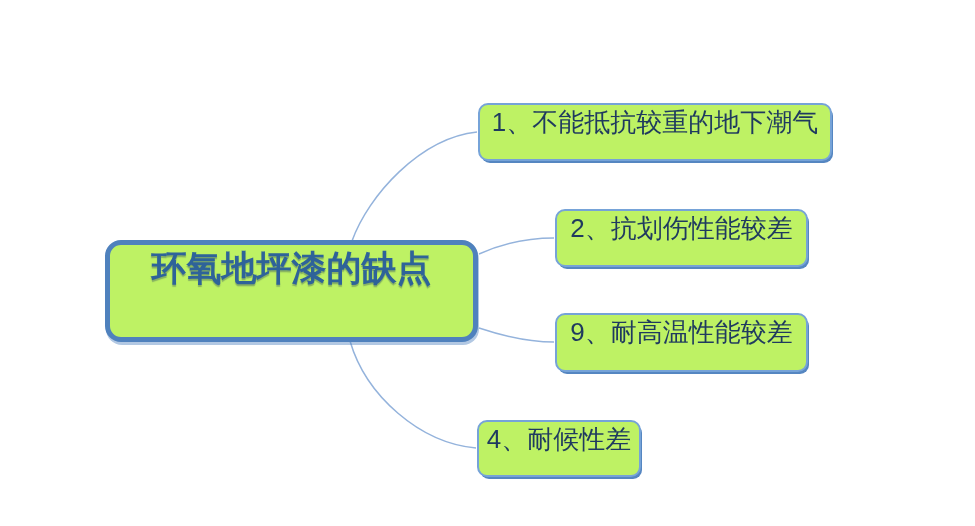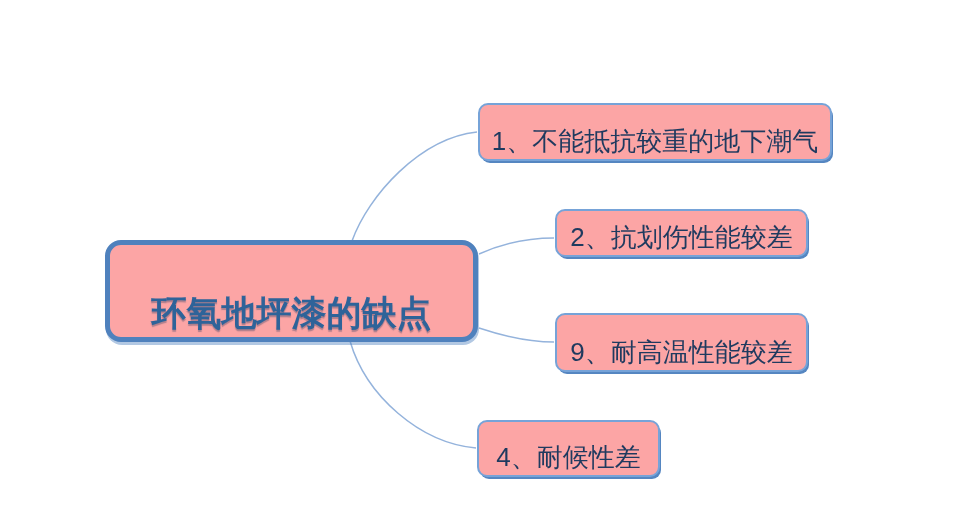--- a/index.html
+++ b/index.html
@@ -18,23 +18,23 @@
   .connectors {
     position: absolute;
     left: 0;
     top: 0;
     width: 975px;
     height: 526px;
   }
   .node {
     position: absolute;
     display: flex;
-    align-items: flex-end;
+    align-items: flex-start;
     justify-content: center;
-    background: #fca5a5;
+    background: #bef264;
     box-sizing: border-box;
     white-space: nowrap;
     cursor: default;
   }
   .central-node {
     left: 105px;
     top: 240px;
     width: 373px;
     height: 102px;
     border: 5px solid #4F81BD;
@@ -47,23 +47,23 @@
   }
   .branch-node {
     border: 2px solid #76A3D8;
     border-radius: 10px;
     box-shadow: 2px 3px 0 -1px #5586C1;
     font-size: 26px;
     font-weight: normal;
     color: #1F3A5F;
   }
   .branch-1 { left: 478px; top: 103px; width: 354px; height: 58px; }
-  .branch-2 { left: 555px; top: 209px; width: 253px; height: 48px; }
+  .branch-2 { left: 555px; top: 209px; width: 253px; height: 58px; }
   .branch-3 { left: 555px; top: 313px; width: 253px; height: 59px; }
-  .branch-4 { left: 477px; top: 420px; width: 183px; height: 57px; }
+  .branch-4 { left: 477px; top: 420px; width: 164px; height: 57px; }
 </style>
 </head>
 <body>
 
 <div class="canvas">
 
   <svg class="connectors" viewBox="0 0 975 526" xmlns="http://www.w3.org/2000/svg">
     <path d="M352,241 C368,196 420,138 477,132" fill="none" stroke="#94B3DC" stroke-width="1.5"></path>
     <path d="M479,254 C506,242 532,238 554,238" fill="none" stroke="#94B3DC" stroke-width="1.5"></path>
     <path d="M479,328 C506,337 532,342 554,342" fill="none" stroke="#94B3DC" stroke-width="1.5"></path>

